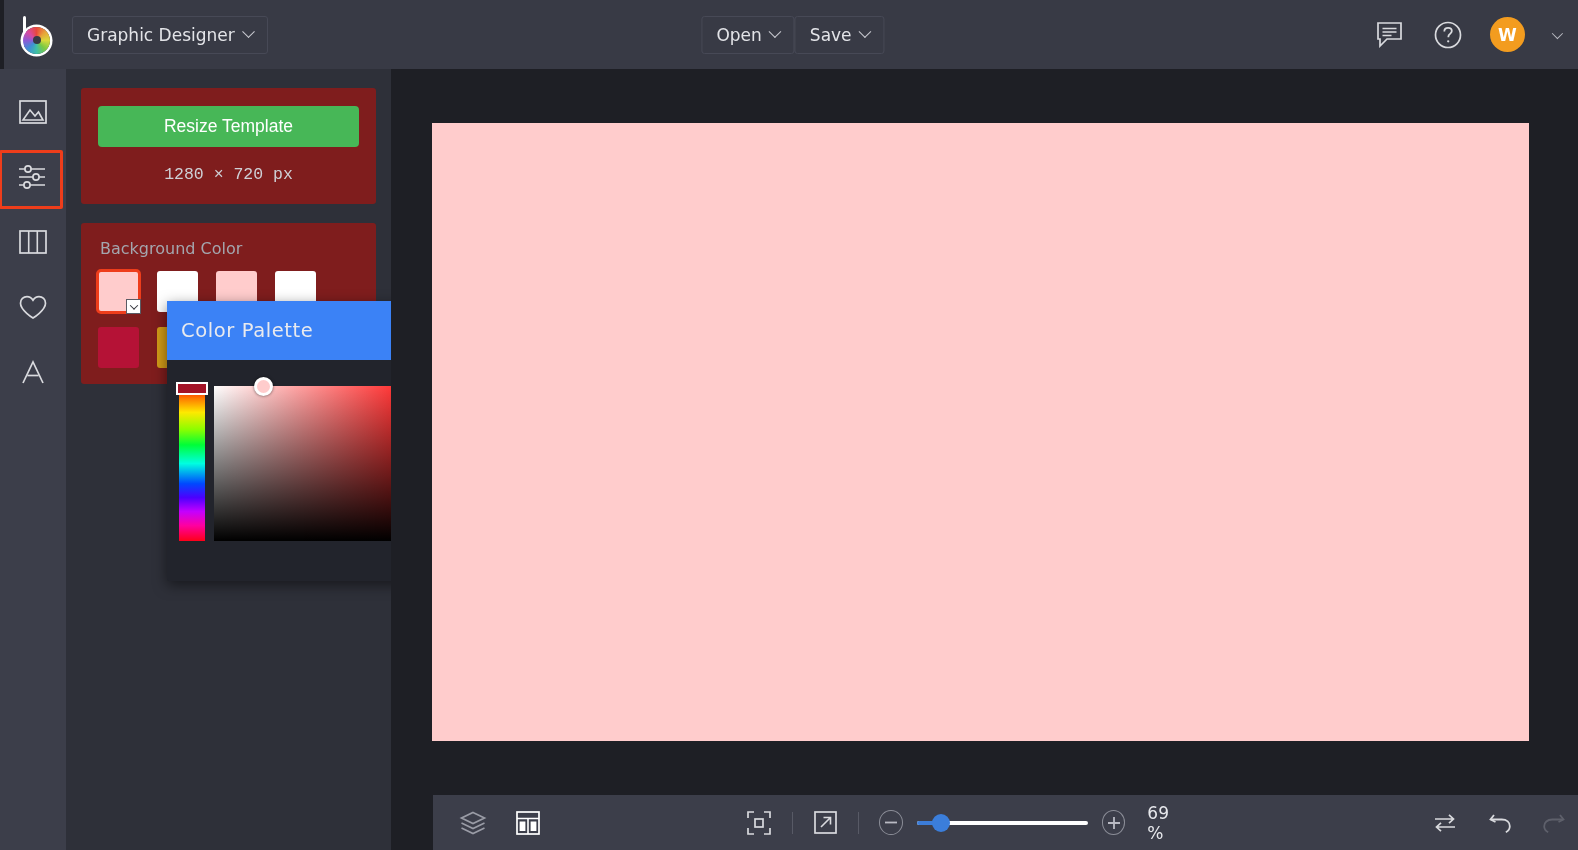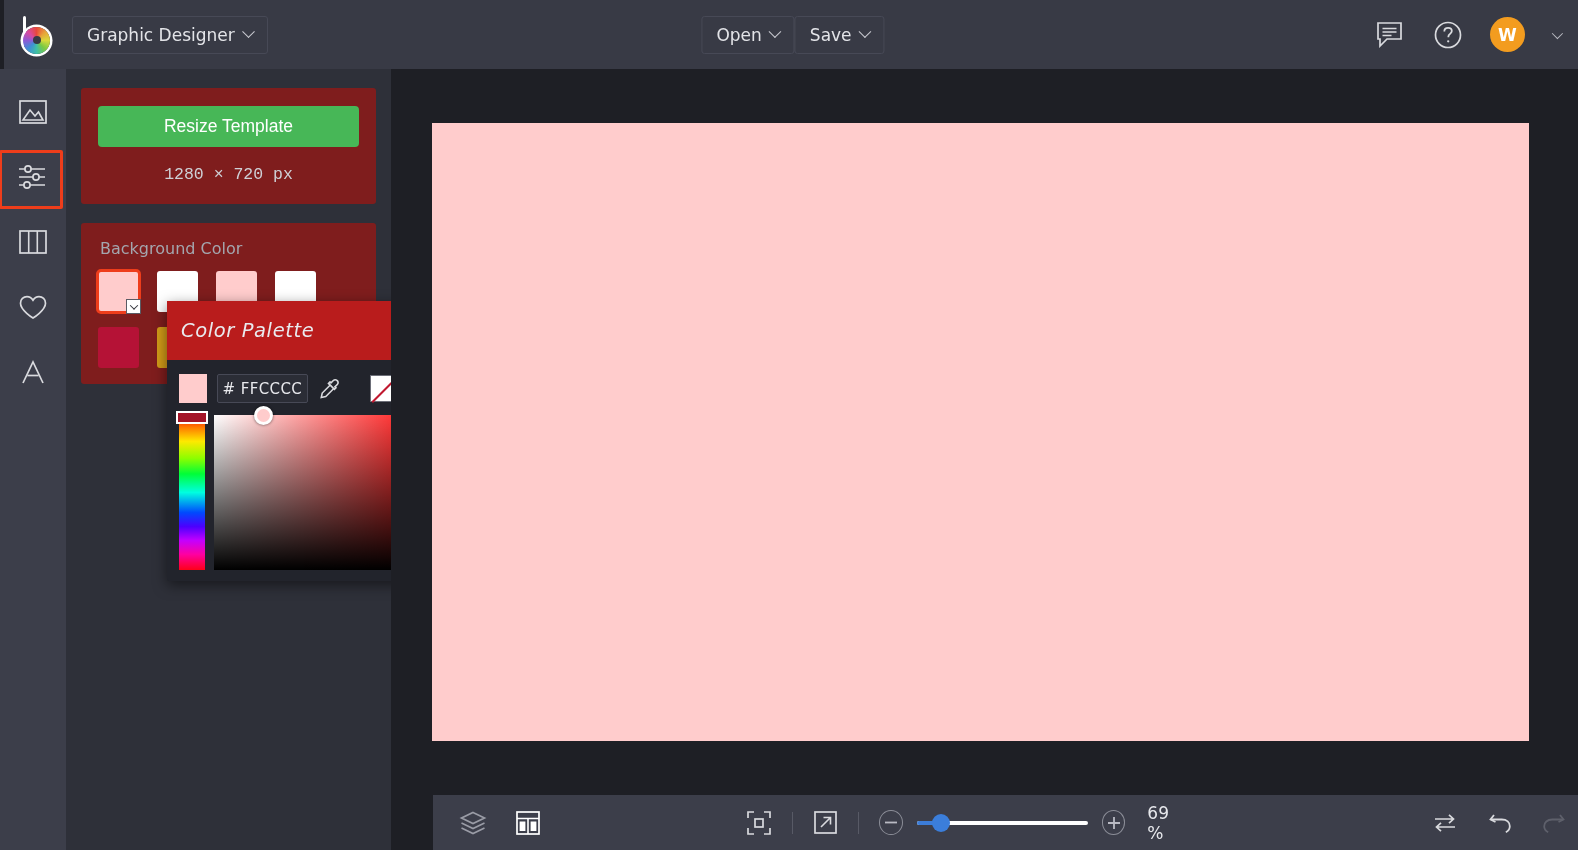--- a/index.html
+++ b/index.html
@@ -124,21 +124,21 @@
     border-right: 1.3px solid #33343c; border-bottom: 1.3px solid #33343c;
     transform: rotate(45deg) translate(-1px,-1px);
   }
 
   
   #popup {
     position: absolute; left: 167px; top: 301px; width: 287px; height: 280px;
     background: #22242C; box-shadow: 0 4px 14px rgba(0,0,0,.5); border-radius: 2px;
   }
   #popup-head {
-    height: 59px; background: #b91c1c; display: flex; align-items: center; padding-left: 14px; font-style: italic;
+    height: 59px; background: #3b82f6; display: flex; align-items: center; padding-left: 14px;
   }
   #popup-title { color: #e9eaee; font-size: 19.5px; letter-spacing: .6px; }
   #popup-body { padding: 14px 12px 0 12px; }
   #hex-row { display: flex; align-items: center; gap: 10px; }
   #hex-sw { width: 28px; height: 29px; background: #FFCCCC; }
   #hex-input {
     width: 93px; height: 29px; background: #2B2D36; border: 1px solid #474956;
     border-radius: 2px; color: #e8e9ed; font-size: 15px;
     display: flex; align-items: center; justify-content: center; letter-spacing: .4px;
   }
@@ -319,32 +319,20 @@
 </div>
 
 <div id="popup">
 
   <div id="popup-head">
     <span id="popup-title">Color Palette</span>
   </div>
 
   <div id="popup-body">
 
-    <div id="hex-row">
-      <div id="hex-sw"></div>
-      <div id="hex-input"># FFCCCC</div>
-
-      <svg width="24" height="24" viewBox="0 0 24 24" class="ic">
-        <path d="M19.3 3.4a2.6 2.6 0 0 0-3.7 0l-2.4 2.4-1-1-1.5 1.5 6 6 1.5-1.5-1-1 2.4-2.4a2.6 2.6 0 0 0-.3-4z"></path>
-        <path d="M12.2 8.2 4.3 16.1l-1 4.6 4.6-1 7.9-7.9" stroke-width="1.6"></path>
-      </svg>
-
-      <div id="transparent-sw"></div>
-      <div id="rainbow-sw" style="margin-left:9px;"></div>
-    </div>
 
     <div id="picker-row">
       <div id="hue">
         <div id="hue-thumb">
             <i></i>
           </div>
       </div>
       <div id="sv">
         <div id="sv-thumb"></div>
       </div>

